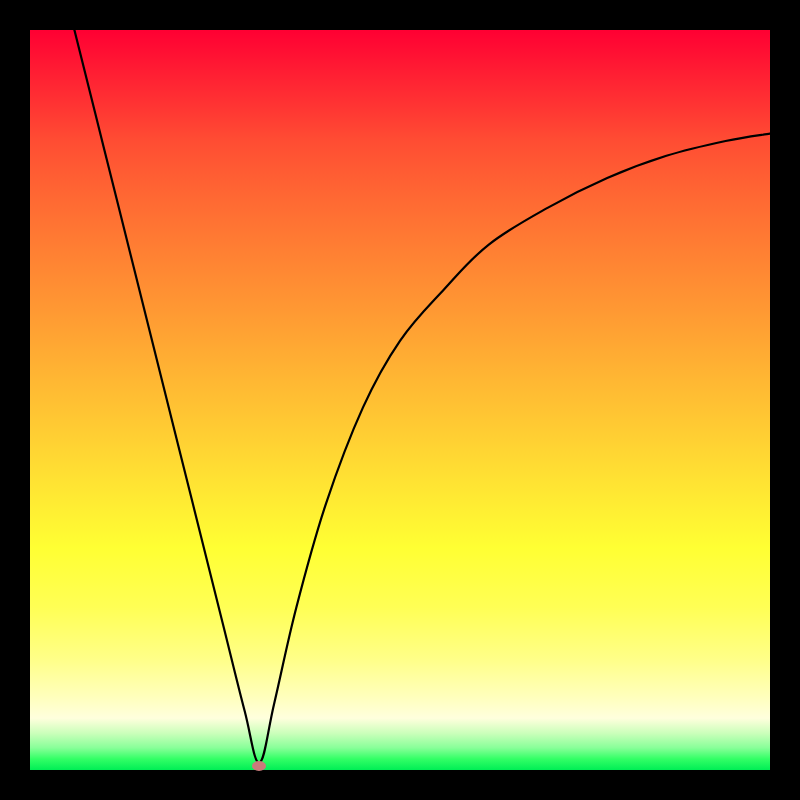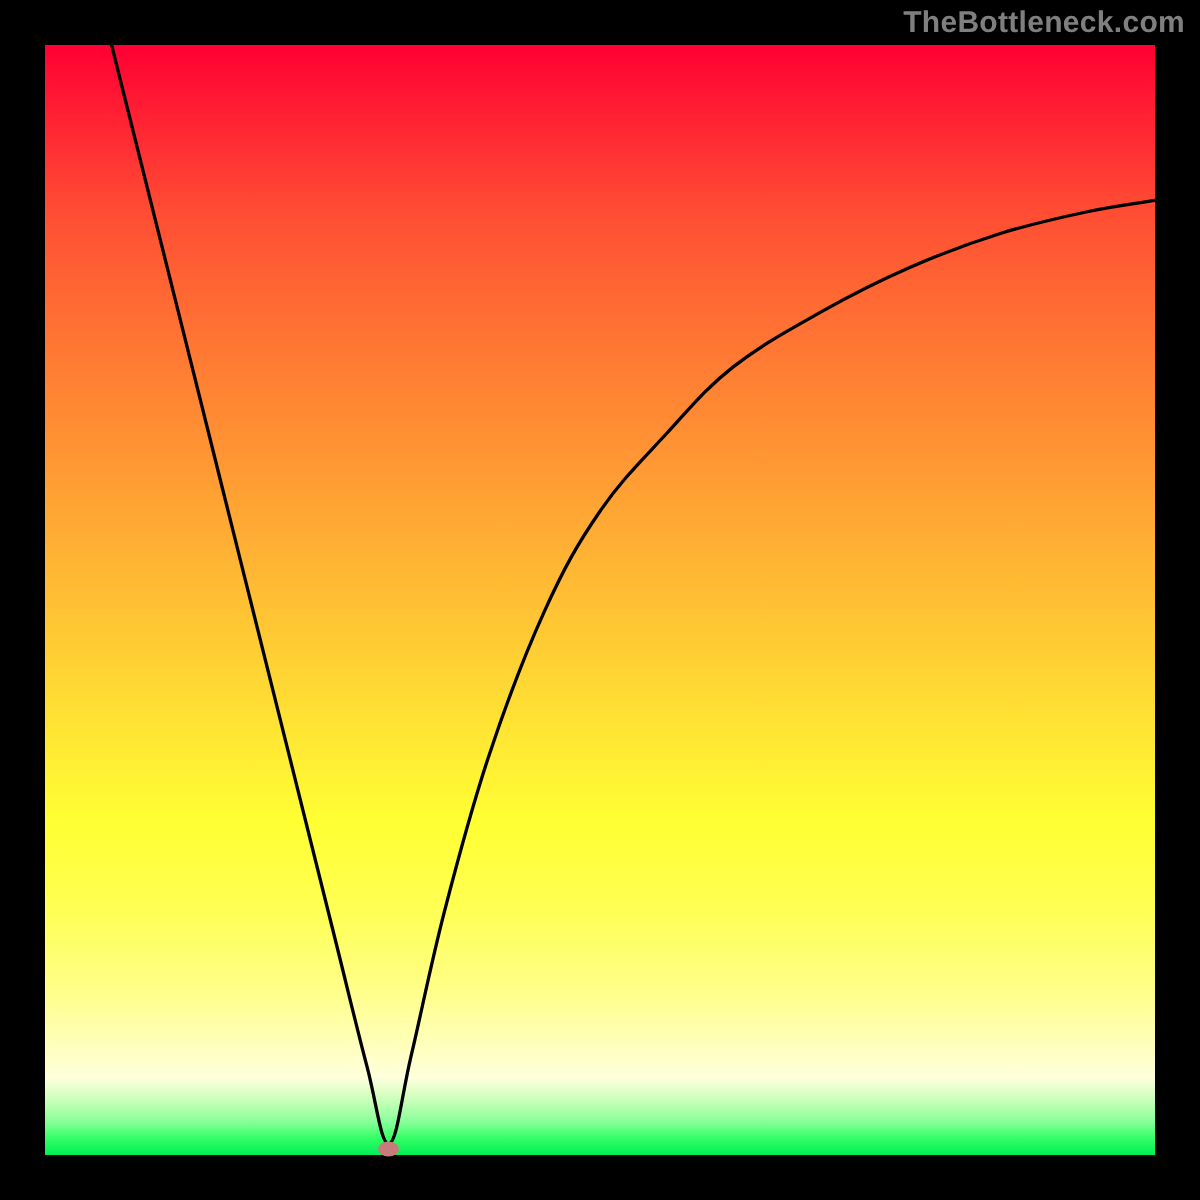--- a/index.html
+++ b/index.html
@@ -59,20 +59,19 @@
     height: 10px;
     border-radius: 50%;
     background: #c97b7b;
     transform: translate(-50%, -50%);
   }
 </style>
 </head>
 <body>
 
 <div class="frame">
-  <div class="watermark">TheBottleneck.com</div>
   <div class="plot-area">
     <svg class="curve-svg" viewBox="0 0 740 740" preserveAspectRatio="none">
       <path id="curve-path" d="M 44.40 0.00 C 49.73 21.31, 63.34 75.78, 74.00 118.40 C 84.66 161.02, 92.94 194.18, 103.60 236.80 C 114.26 279.42, 122.54 312.58, 133.20 355.20 C 143.86 397.82, 152.14 430.98, 162.80 473.60 C 173.46 516.22, 183.08 554.70, 192.40 592.00 C 201.72 629.30, 207.94 655.49, 214.60 680.80 C 221.26 706.11, 224.07 733.93, 229.40 732.60 C 234.73 731.27, 237.54 701.37, 244.20 673.40 C 250.86 645.43, 257.08 613.16, 266.40 577.20 C 275.72 541.24, 284.01 509.56, 296.00 473.60 C 307.99 437.64, 319.68 406.70, 333.00 377.40 C 346.32 348.10, 355.35 332.11, 370.00 310.80 C 384.65 289.49, 398.42 276.32, 414.40 259.00 C 430.38 241.68, 440.15 229.25, 458.80 214.60 C 477.45 199.95, 496.69 189.59, 518.00 177.60 C 539.31 165.61, 555.89 157.32, 577.20 148.00 C 598.51 138.68, 615.09 132.46, 636.40 125.80 C 657.71 119.14, 676.95 115.00, 695.60 111.00 C 714.25 107.00, 732.01 104.93, 740.00 103.60" fill="none" stroke="#000000" stroke-width="2.2" stroke-linecap="round" stroke-linejoin="round"></path>
     </svg>
     <div id="min-dot" class="min-dot" style="left: 229.4px; top: 736.3px; background: rgb(201, 123, 123);"></div>
   </div>
 </div>
 
 </body></html>

